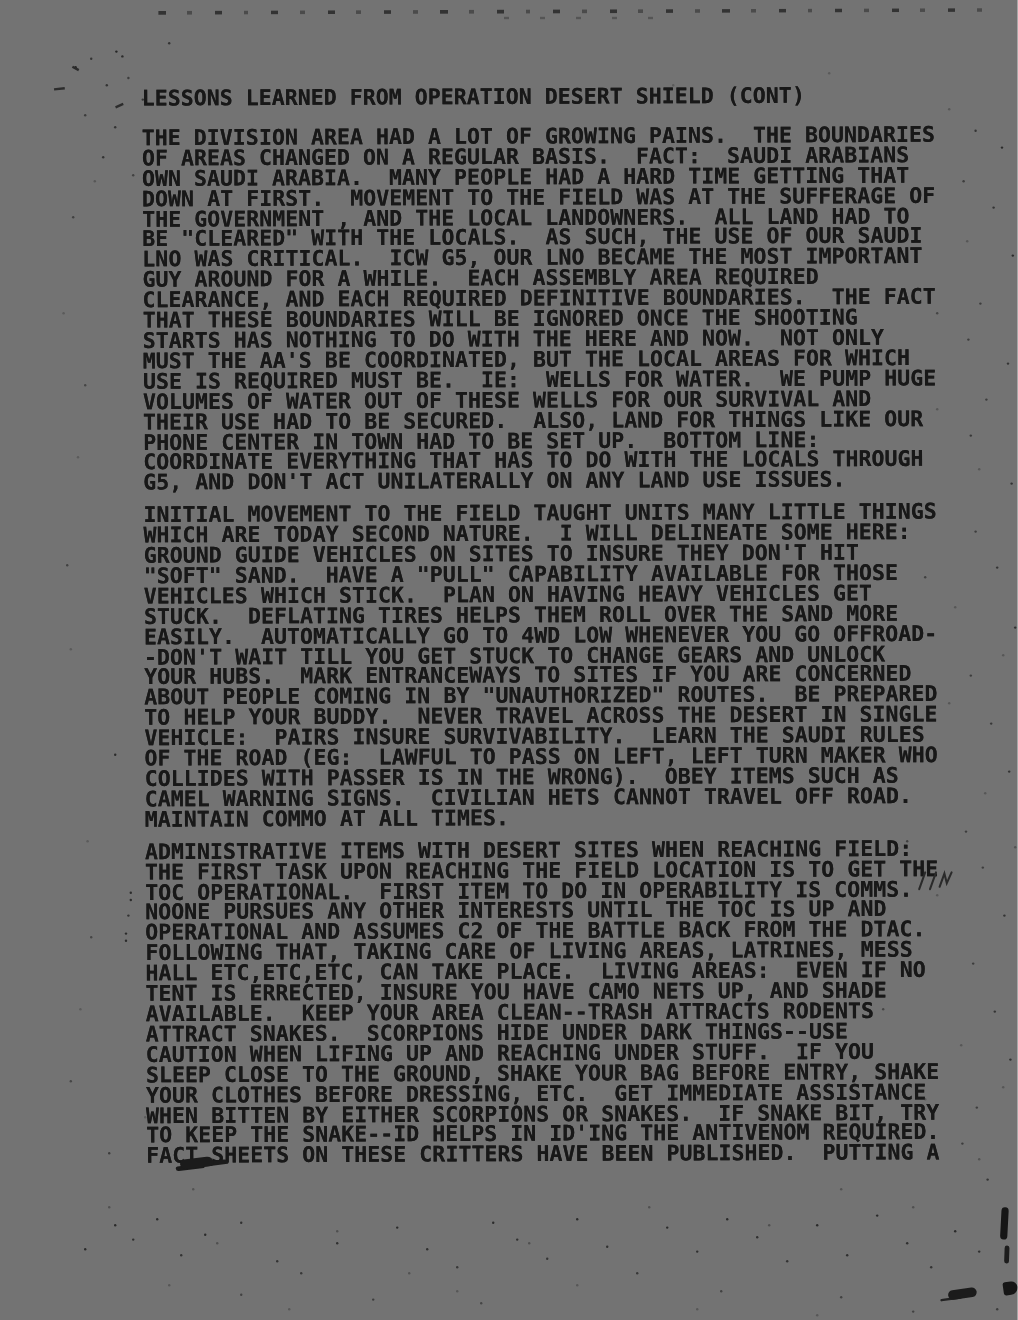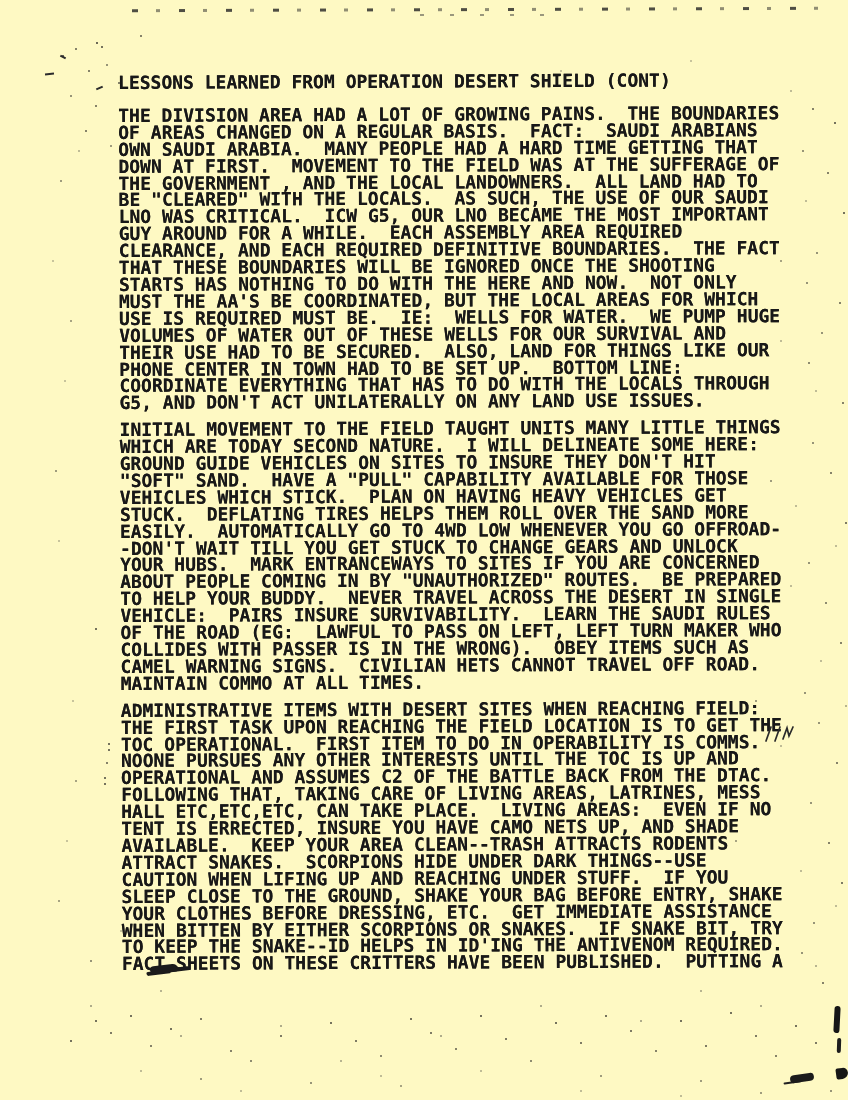--- a/index.html
+++ b/index.html
@@ -5,21 +5,21 @@
   html, body { margin: 0; padding: 0; }
   body {
     width: 848px; height: 1100px;
     background: #ffffff;
     position: relative;
     overflow: hidden;
     font-family: "DejaVu Sans Mono", "Liberation Mono", monospace;
   }
   .page {
     position: absolute; inset: 0;
-    background: #fef9c3;
+    background: #737373;
   }
   
   .content {
     position: absolute;
     left: 118px; top: 75px;
     width: 695px;
     font-size: 18px;
     line-height: 16.9px;
     font-weight: bold;
     color: #181818;

